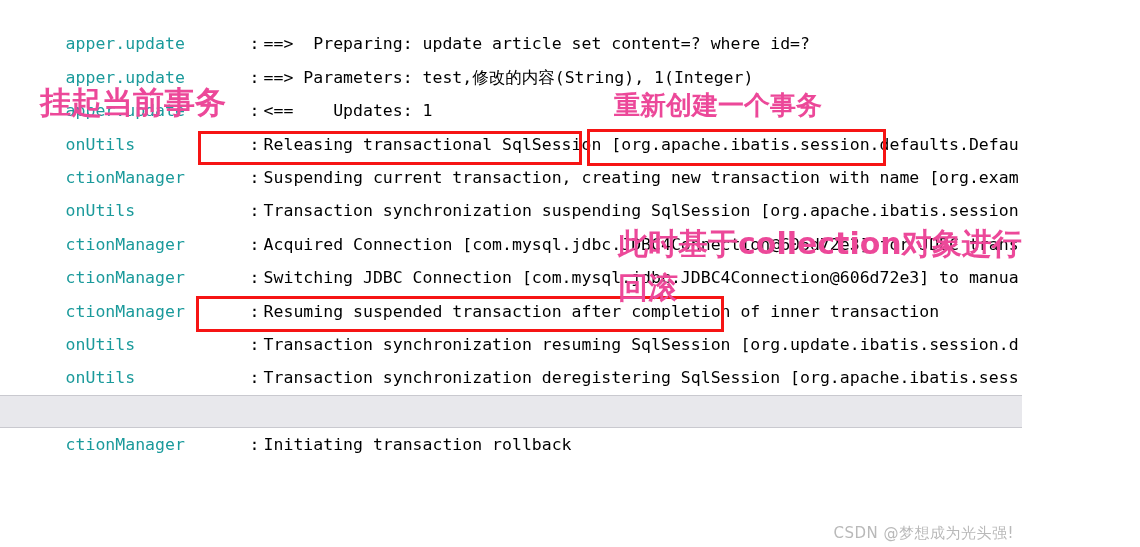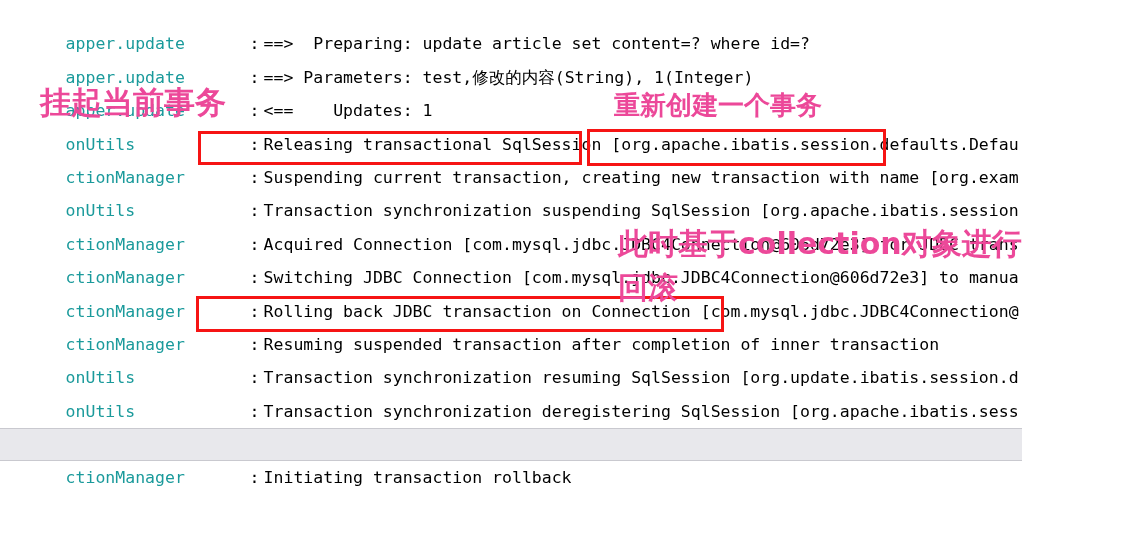--- a/index.html
+++ b/index.html
@@ -148,23 +148,20 @@
 
     <div class="log-line">
       <span class="logger">ctionManager</span><span class="colon">:</span><span class="msg">Acquired Connection [com.mysql.jdbc.JDBC4Connection@606d72e3] for JDBC trans</span>
     </div>
 
     <div class="log-line">
       <span class="logger">ctionManager</span><span class="colon">:</span><span class="msg">Switching JDBC Connection [com.mysql.jdbc.JDBC4Connection@606d72e3] to manua</span>
     </div>
 
 
-    <div class="log-line">
-      <span class="logger">ctionManager</span><span class="colon">:</span><span class="msg">Rolling back JDBC transaction on Connection [com.mysql.jdbc.JDBC4Connection@</span>
-    </div>
 
 
     <div class="log-line">
       <span class="logger">ctionManager</span><span class="colon">:</span><span class="msg">Resuming suspended transaction after completion of inner transaction</span>
     </div>
 
     <div class="log-line">
       <span class="logger">onUtils</span><span class="colon">:</span><span class="msg">Transaction synchronization resuming SqlSession [org.update.ibatis.session.d</span>
     </div>
 
@@ -193,14 +190,15 @@
   <div class="anno-text" style="left:40px; top:86px; font-size:31px;">挂起当前事务</div>
 
   <div class="anno-text" style="left:614px; top:92px; font-size:26px;">重新创建一个事务</div>
 
   <div class="anno-text" style="left:618px; top:228px; font-size:30px;">此时基于collection对象进行</div>
 
   <div class="anno-text" style="left:618px; top:272px; font-size:30px;">回滚</div>
 
   <div id="ghost-text">EventLog</div>
 
+  <div id="watermark">CSDN @梦想成为光头强!</div>
 
 </div>
 
 </body></html>

